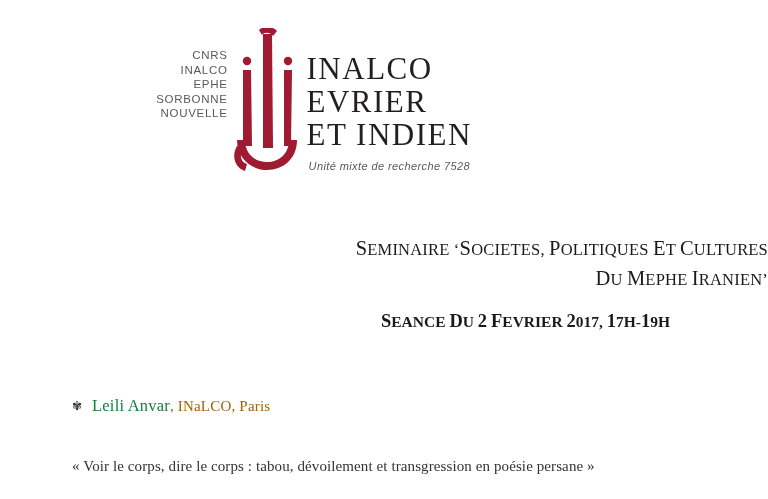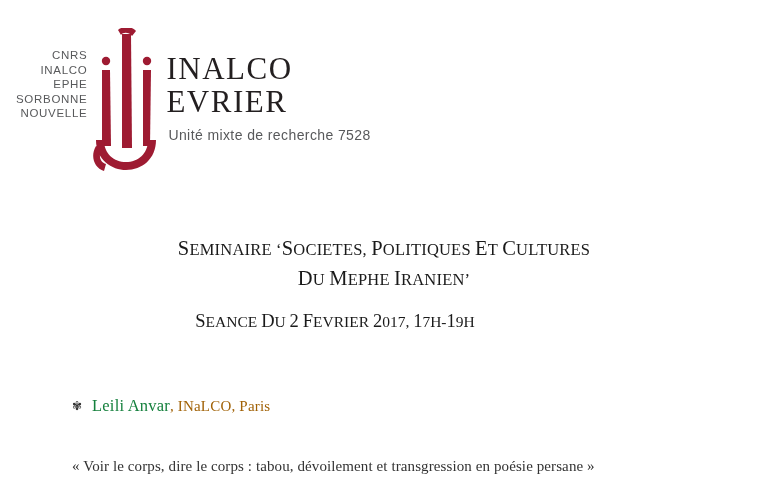--- a/index.html
+++ b/index.html
@@ -18,24 +18,24 @@
     position: relative;
     width: 768px;
     height: 499px;
     background: #ffffff;
   }
 
   
   .logo-block {
     position: absolute;
     top: 28px;
-    left: 16px;
+    left: 8px;
     width: 612px;
     display: flex;
-    justify-content: flex-start;
+    justify-content: center;
     align-items: flex-start;
   }
   .logo-inner {
     display: flex;
     flex-direction: row;
     align-items: flex-start;
   }
   .logo-left {
     text-align: right;
     font-family: "Liberation Sans", sans-serif;
@@ -60,50 +60,52 @@
   .logo-right .line {
     font-family: "Liberation Serif", serif;
     font-size: 31px;
     line-height: 33px;
     letter-spacing: 1.5px;
     color: #231f20;
     font-weight: 400;
   }
   .logo-sub {
     font-family: "Liberation Sans", sans-serif;
-    font-size: 14px;
+    font-size: 11px;
     color: #58595b;
     letter-spacing: 0.4px;
     padding-top: 9px;
     padding-left: 2px;
+    font-style: italic;
   }
 
   
   .title1, .title2, .seance {
-    text-align: center;
+    text-align: right;
     color: #1a1a1a;
   }
   .title1 {
     position: absolute;
     top: 234px;
     left: 0;
     width: 768px;
     font-size: 20px;
     line-height: 28px;
     letter-spacing: 0.2px;
   }
   .sc-big { font-size: 20.5px; }
   .sc-small { font-size: 16.5px; }
 
   .seance {
     position: absolute;
     top: 311px;
     left: 0;
     width: 670px;
     font-size: 18px;
+    font-weight: bold;
   }
   .seance .sc-big { font-size: 18.5px; }
   .seance .sc-small { font-size: 15.5px; }
 
   .speaker-row {
     position: absolute;
     top: 396px;
     left: 72px;
     display: flex;
     align-items: baseline;
@@ -174,20 +176,21 @@
             <path d="M4 118 C-2 128, 2 140, 12 143 L14 136 C8 134, 6 128, 10 120 Z"></path>
 
             <path d="M26 2 C30 -2, 40 -2, 44 3 L40 8 C37 4, 31 4, 29 7 Z"></path>
           </g>
         </svg>
       </div>
 
       <div class="logo-right">
         <div class="line">INALCO</div>
         <div class="line">EVRIER</div>
+        <div class="line">ET INDIEN</div>
         <div class="logo-sub">Unité mixte de recherche  7528</div>
       </div>
 
     </div>
   </div>
 
   <div class="title1">
     <div><span class="sc-big">S</span><span class="sc-small">EMINAIRE ‘</span><span class="sc-big">S</span><span class="sc-small">OCIETES, </span><span class="sc-big">P</span><span class="sc-small">OLITIQUES </span><span class="sc-big">E</span><span class="sc-small">T </span><span class="sc-big">C</span><span class="sc-small">ULTURES</span></div>
     <div><span class="sc-big">D</span><span class="sc-small">U </span><span class="sc-big">M</span><span class="sc-small">EPHE </span><span class="sc-big">I</span><span class="sc-small">RANIEN’</span></div>
   </div>

